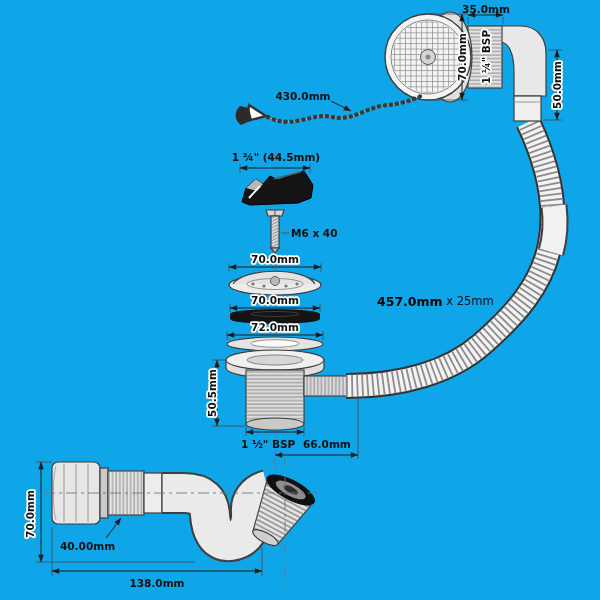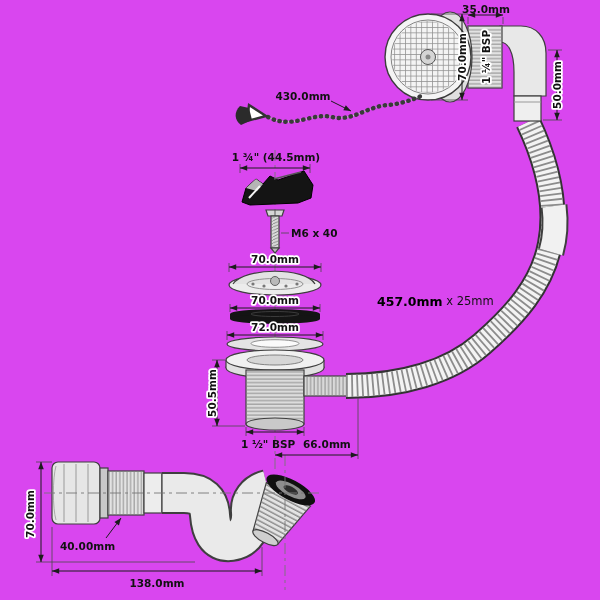--- a/index.html
+++ b/index.html
@@ -1,16 +1,16 @@
 <!DOCTYPE html>
 <html><head>
 <meta charset="utf-8">
 <style>
   html,body{margin:0;padding:0;background:#fff;}
-  .canvas{position:relative;width:600px;height:600px;background:#d946ef;overflow:hidden;}
+  .canvas{position:relative;width:600px;height:600px;background:#0ea5e9;overflow:hidden;}
   svg{display:block;}
   .dim-label{font:600 10.5px "DejaVu Sans",sans-serif;fill:#111;}
   .big{font:700 12.5px "DejaVu Sans",sans-serif;fill:#000;}
   .big2{font:400 11.5px "DejaVu Sans",sans-serif;fill:#111;}
   .halo{paint-order:stroke;stroke:#ffffff;stroke-width:3.5px;stroke-linejoin:round;}
   .ext{stroke:#4a4a4a;stroke-width:0.8;fill:none;}
   .dim{stroke:#1c1c1c;stroke-width:1;fill:none;}
   .cl{stroke:#777;stroke-width:0.9;stroke-dasharray:11 4 3 4;fill:none;}
   .oln{stroke:#3f3f3f;stroke-width:1.2;}
 </style>

